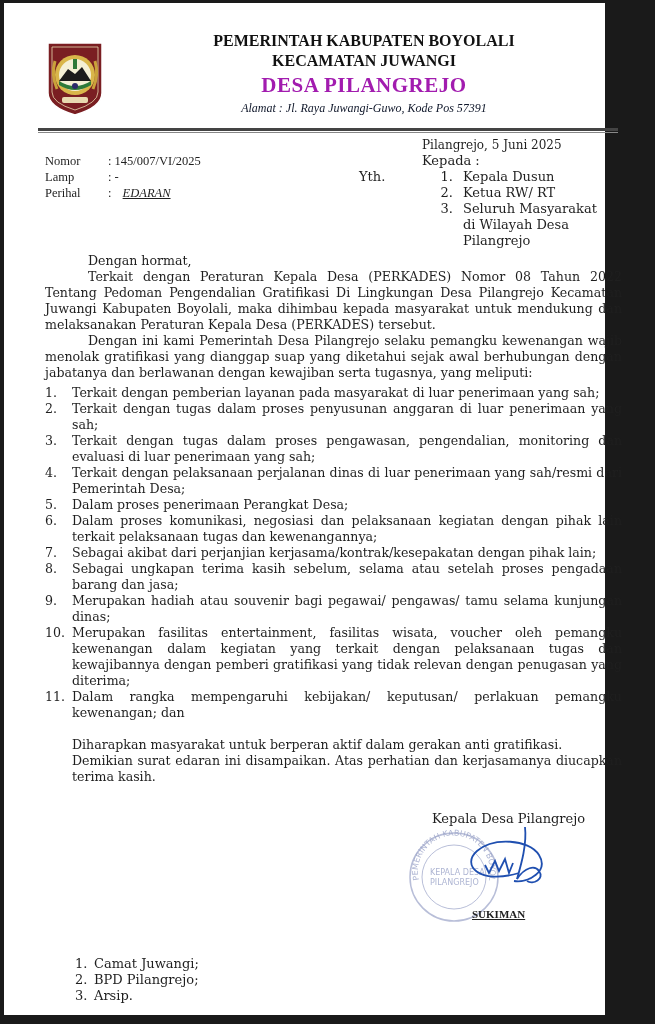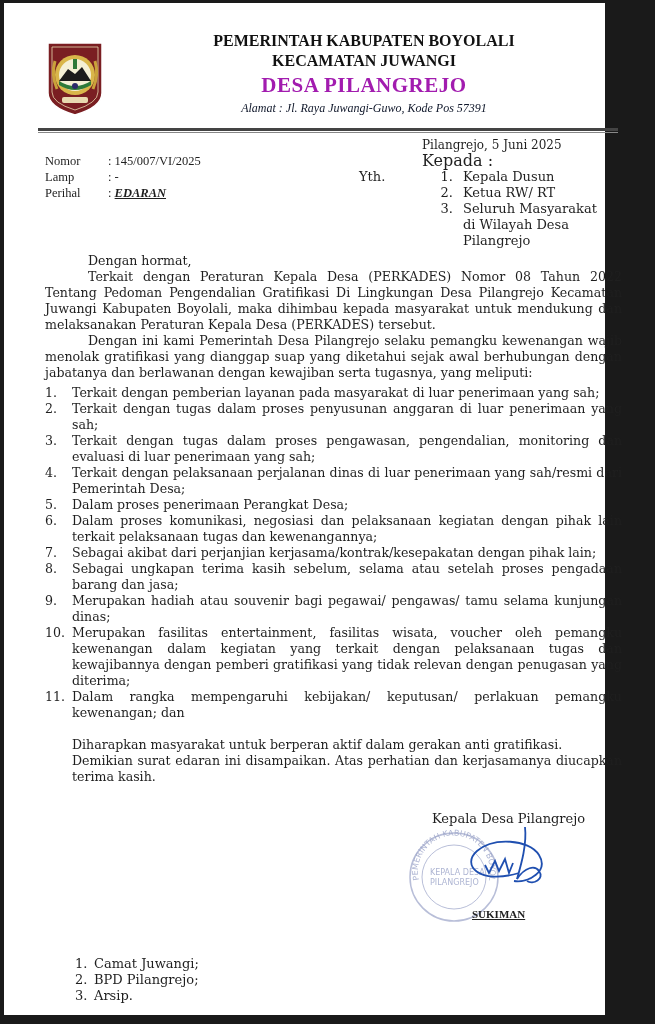--- a/index.html
+++ b/index.html
@@ -16,23 +16,23 @@
   .kop2 { font-weight: bold; font-size: 16px; line-height: 20px; color: #111; }
   .kop3 { font-weight: bold; font-size: 21px; line-height: 28px; color: #a21caf; letter-spacing: 0.5px; }
   .kop4 { font-style: italic; font-size: 12px; line-height: 18px; color: #0f172a; }
   .hr { position: absolute; left: 34px; width: 580px; background: #444; }
   .hr.a { top: 125px; height: 3px; }
   .hr.b { top: 129px; height: 1px; background: #888; }
 
   .meta { position: absolute; left: 41px; top: 150px; font-size: 12.5px; line-height: 16px; font-family: "Liberation Serif", serif; }
   .meta .row { display: flex; }
   .meta .k { width: 63px; }
-  .meta .v em { font-weight: bold; font-style: italic; text-decoration: underline; }
+  .meta .v em { font-weight: normal; font-style: italic; text-decoration: underline; margin-left: 8px; }
   .date { position: absolute; left: 418px; top: 134px; font-size: 12px; line-height: 16px; }
-  .kepada { position: absolute; left: 418px; top: 150px; font-size: 16px; line-height: 16px; }
+  .kepada { position: absolute; left: 418px; top: 150px; font-size: 13px; line-height: 16px; }
   .yth { position: absolute; left: 355px; top: 166px; font-size: 13px; line-height: 16px; }
   .recip { position: absolute; left: 418px; top: 166px; font-size: 13px; line-height: 16px; margin: 0; padding: 0; list-style: none; }
   .recip li { display: flex; }
   .recip .n { width: 31px; text-align: right; padding-right: 10px; }
   .recip .t { width: 150px; }
 
   .body { position: absolute; left: 41px; top: 250px; width: 577px; font-size: 12.6px; line-height: 16px; font-family: "DejaVu Serif", serif; }
   .body p { margin: 0; text-align: justify; }
   .body .ind { text-indent: 43px; }
   .items { margin: 4px 0 0 0; padding: 0; list-style: none; }

